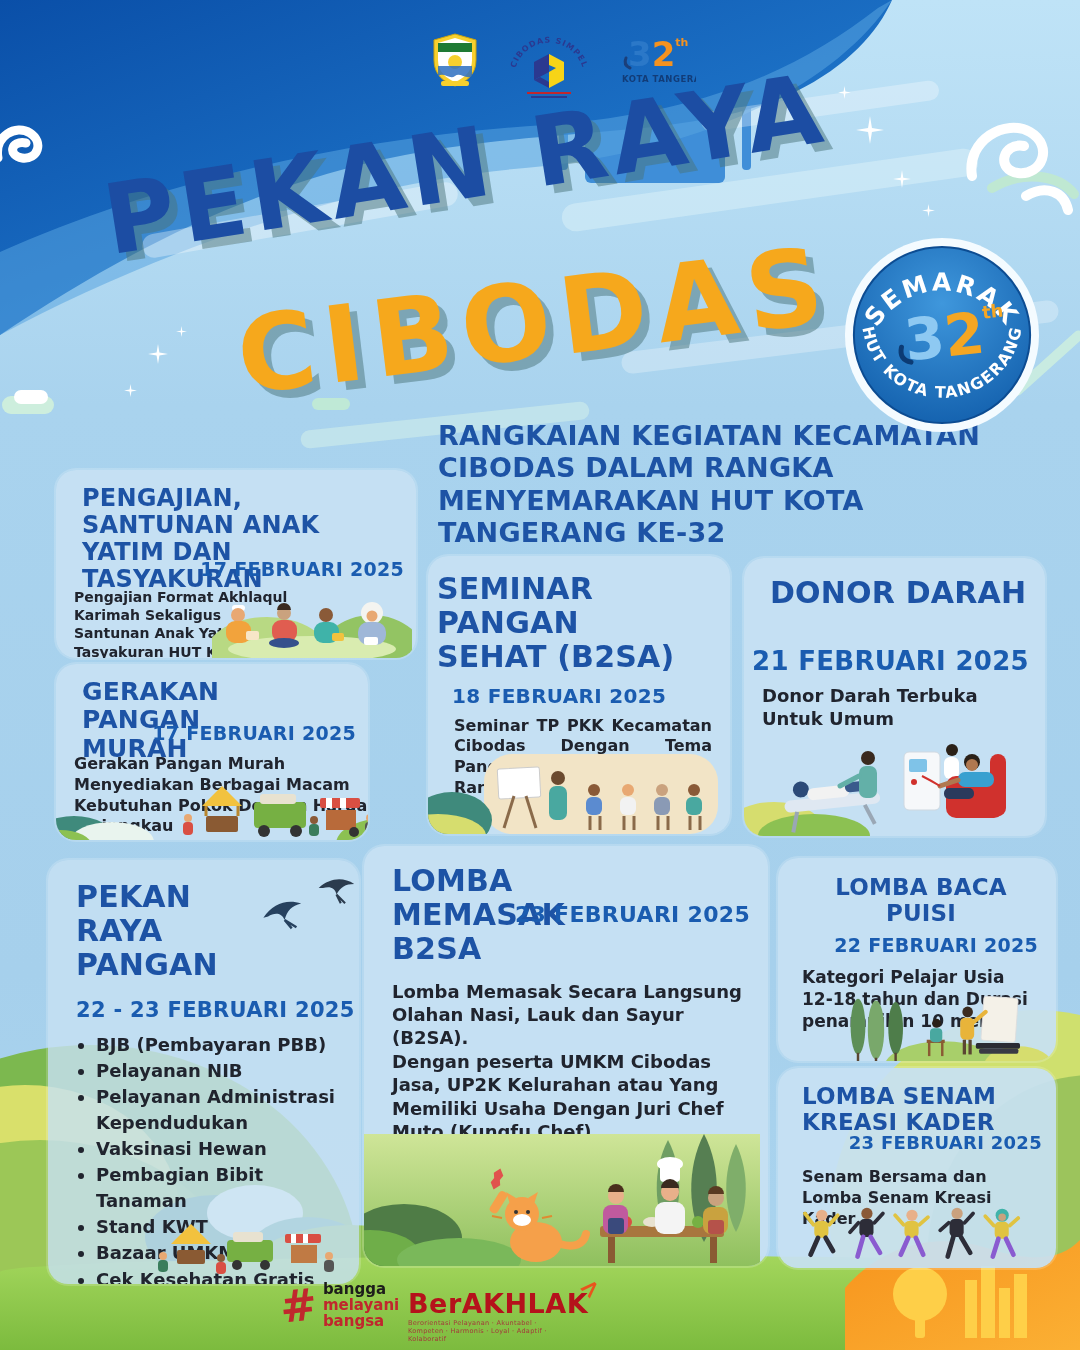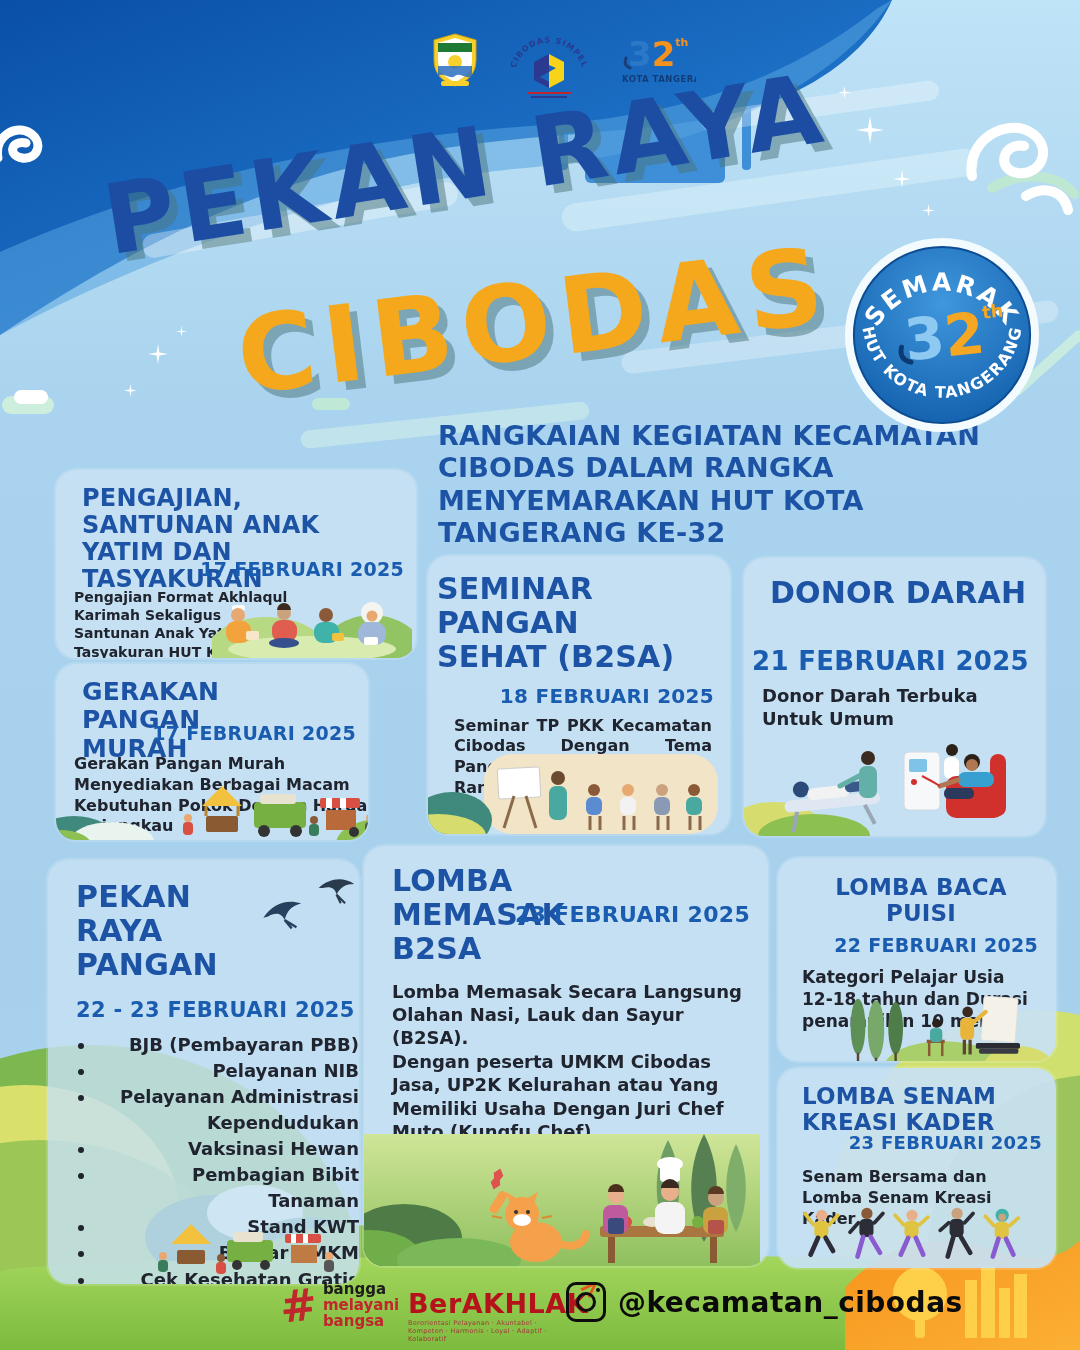--- a/index.html
+++ b/index.html
@@ -10,21 +10,21 @@
   .streak{position:absolute;border-radius:999px;}
   .sparkle{position:absolute;background:#fff;
     clip-path:polygon(50% 0,57% 43%,100% 50%,57% 57%,50% 100%,43% 57%,0 50%,43% 43%);}
   .cloudlet{position:absolute;border-radius:999px;}
   .card{position:absolute;background:rgba(199,225,243,.93);border-radius:20px;overflow:hidden;
     box-shadow:0 0 0 2px rgba(255,255,255,.18);padding-left:8px;}
   .ct{margin:0;color:#1d53a5;font-weight:bold;line-height:1.13;letter-spacing:.2px;}
   .cd{color:#1a5cb0;font-weight:bold;letter-spacing:.3px;}
   .cb{margin:0;color:#20242e;font-weight:bold;line-height:1.3;}
   .blist{margin:10px 0 0;padding:0 0 0 26px;color:#20242e;font-weight:bold;}
-  .blist li{font-size:18px;line-height:1.45;text-align:right;}
+  .blist li{font-size:18px;line-height:1.45;}
   .title-line{position:absolute;font-weight:bold;white-space:nowrap;
     text-shadow:7px 9px 0 rgba(74,116,121,.5);}
   .ill{position:absolute;}
   .footer-item{position:absolute;z-index:6;display:flex;align-items:center;}
 </style>
 </head>
 <body>
 
 <div id="poster">
 
@@ -234,21 +234,21 @@
         <circle cx="258" cy="40" r="4" fill="#8a5a38"></circle>
           <rect x="253" y="44" width="10" height="12" rx="4" fill="#3a7d5c"></rect>
         <circle cx="314" cy="38" r="4" fill="#e8a872"></circle>
           <rect x="309" y="42" width="10" height="13" rx="4" fill="#555"></rect>
       </g>
     </svg>
   </section>
 
   <section class="card" style="left:428px;top:556px;width:294px;height:278px;z-index:5">
     <h2 class="ct" style="font-size:30px;margin:16px 1px 0;width:250px">SEMINAR PANGAN SEHAT (B2SA)</h2>
-    <div class="cd" style="text-align:right;margin:10px 16px 8px;font-size:20px">18 FEBRUARI 2025</div>
+    <div class="cd" style="margin:10px 16px 8px;font-size:20px">18 FEBRUARI 2025</div>
     <p class="cb" style="margin:8px 18px 0;width:258px;font-size:16px;text-align:justify">Seminar TP PKK Kecamatan Cibodas Dengan Tema Pangan Sehat (B2SA) Dalam Rangka Rangkaian HUT Kota Tangerang ke 32</p>
     <svg class="ill" style="left:0;bottom:0" width="294" height="84" viewBox="0 0 294 84">
       <rect x="56" y="4" width="234" height="80" rx="28" fill="#f2e4c6"></rect>
       <ellipse cx="24" cy="70" rx="40" ry="28" fill="#3f8a7c"></ellipse>
       <ellipse cx="10" cy="86" rx="48" ry="22" fill="#d6dd6e"></ellipse>
       <g>
         <rect x="70" y="18" width="42" height="30" rx="2" fill="#fff" stroke="#ccc" transform="rotate(-3 91 33)"></rect>
         <line x1="76" y1="78" x2="86" y2="46" stroke="#8a6a4a" stroke-width="3"></line>
           <line x1="108" y1="78" x2="98" y2="46" stroke="#8a6a4a" stroke-width="3"></line>
         <circle cx="130" cy="28" r="7" fill="#6b4a2f"></circle>
@@ -497,21 +497,14 @@
   </div>
 
   <div class="footer-item" style="left:408px;top:1288px;flex-direction:column;align-items:flex-start">
     <span style="position:relative;display:inline-block">
       <span style="font-size:27px;font-weight:bold;color:#b5121b;letter-spacing:.5px">BerAKHLAK</span>
       <span style="position:absolute;right:-12px;top:-14px;color:#e8541d;font-weight:bold;font-size:24px;transform:rotate(-45deg)">&gt;</span>
     </span>
     <span style="font-size:6.5px;color:#a33a3a;letter-spacing:.3px;max-width:160px">Berorientasi Pelayanan · Akuntabel · Kompeten · Harmonis · Loyal · Adaptif · Kolaboratif</span>
   </div>
 
-  <div class="footer-item" style="left:566px;top:1282px;gap:12px">
-    <span style="width:34px;height:34px;border:3.5px solid #0d0d0d;border-radius:10px;display:inline-flex;align-items:center;justify-content:center;position:relative">
-      <span style="width:14px;height:14px;border:3.5px solid #0d0d0d;border-radius:50%"></span>
-      <span style="position:absolute;top:3px;right:3px;width:4px;height:4px;background:#0d0d0d;border-radius:50%"></span>
-    </span>
-    <span style="font-size:28px;font-weight:bold;color:#0a0a0a;letter-spacing:.5px">@kecamatan_cibodas</span>
-  </div>
 
 </div>
 
 </body></html>

